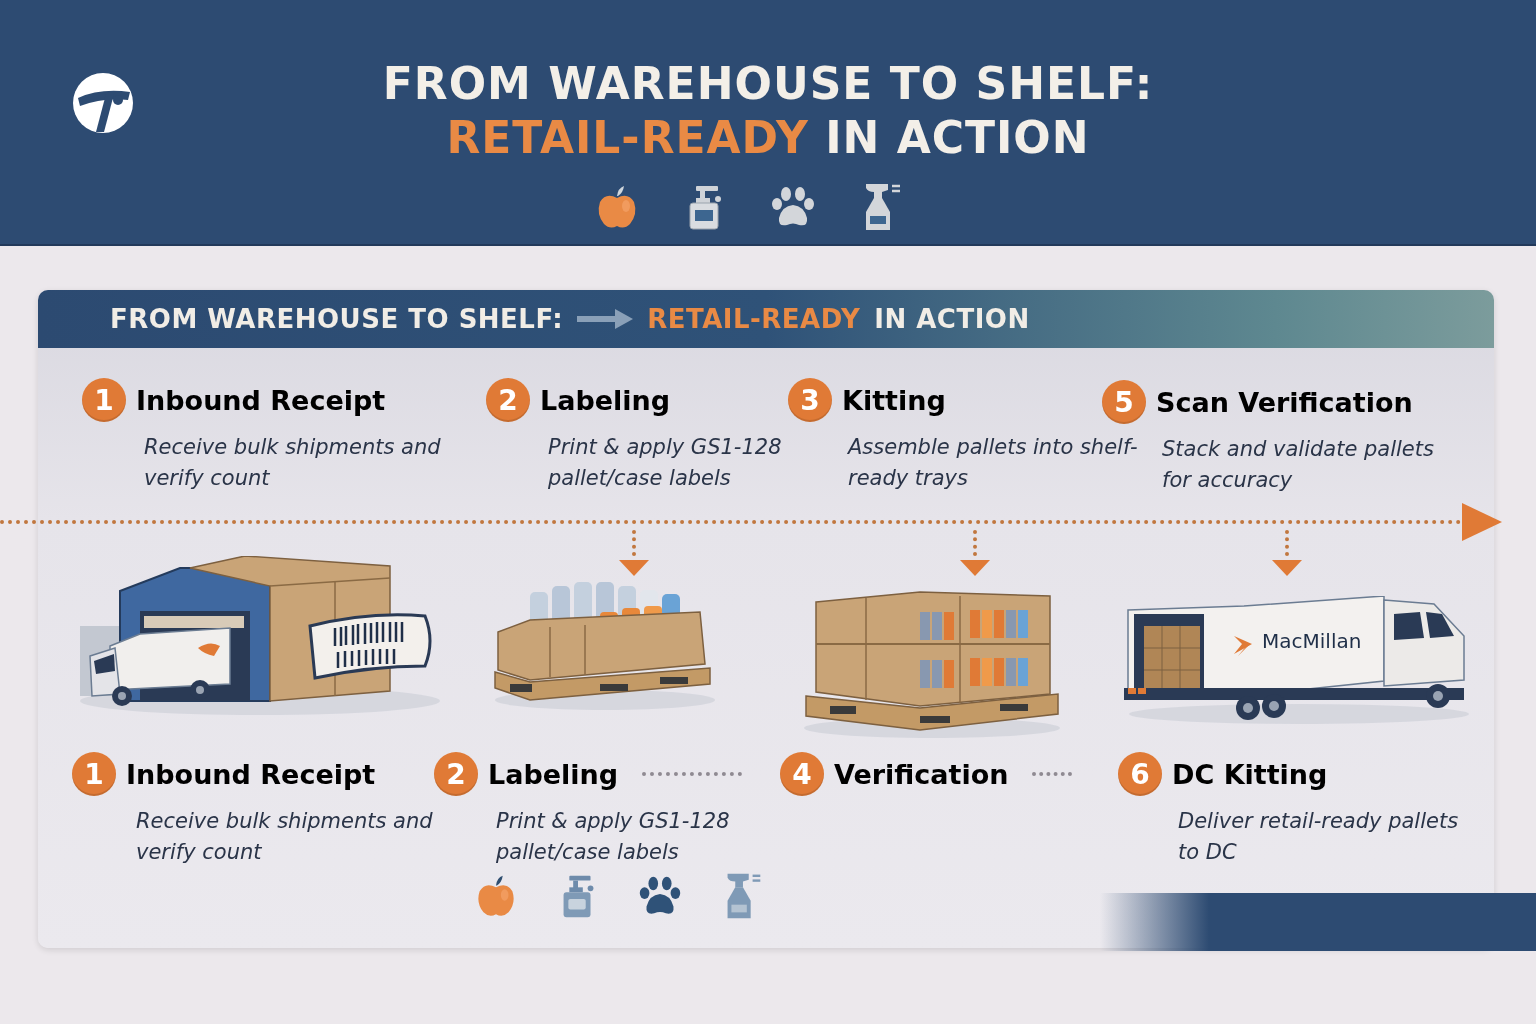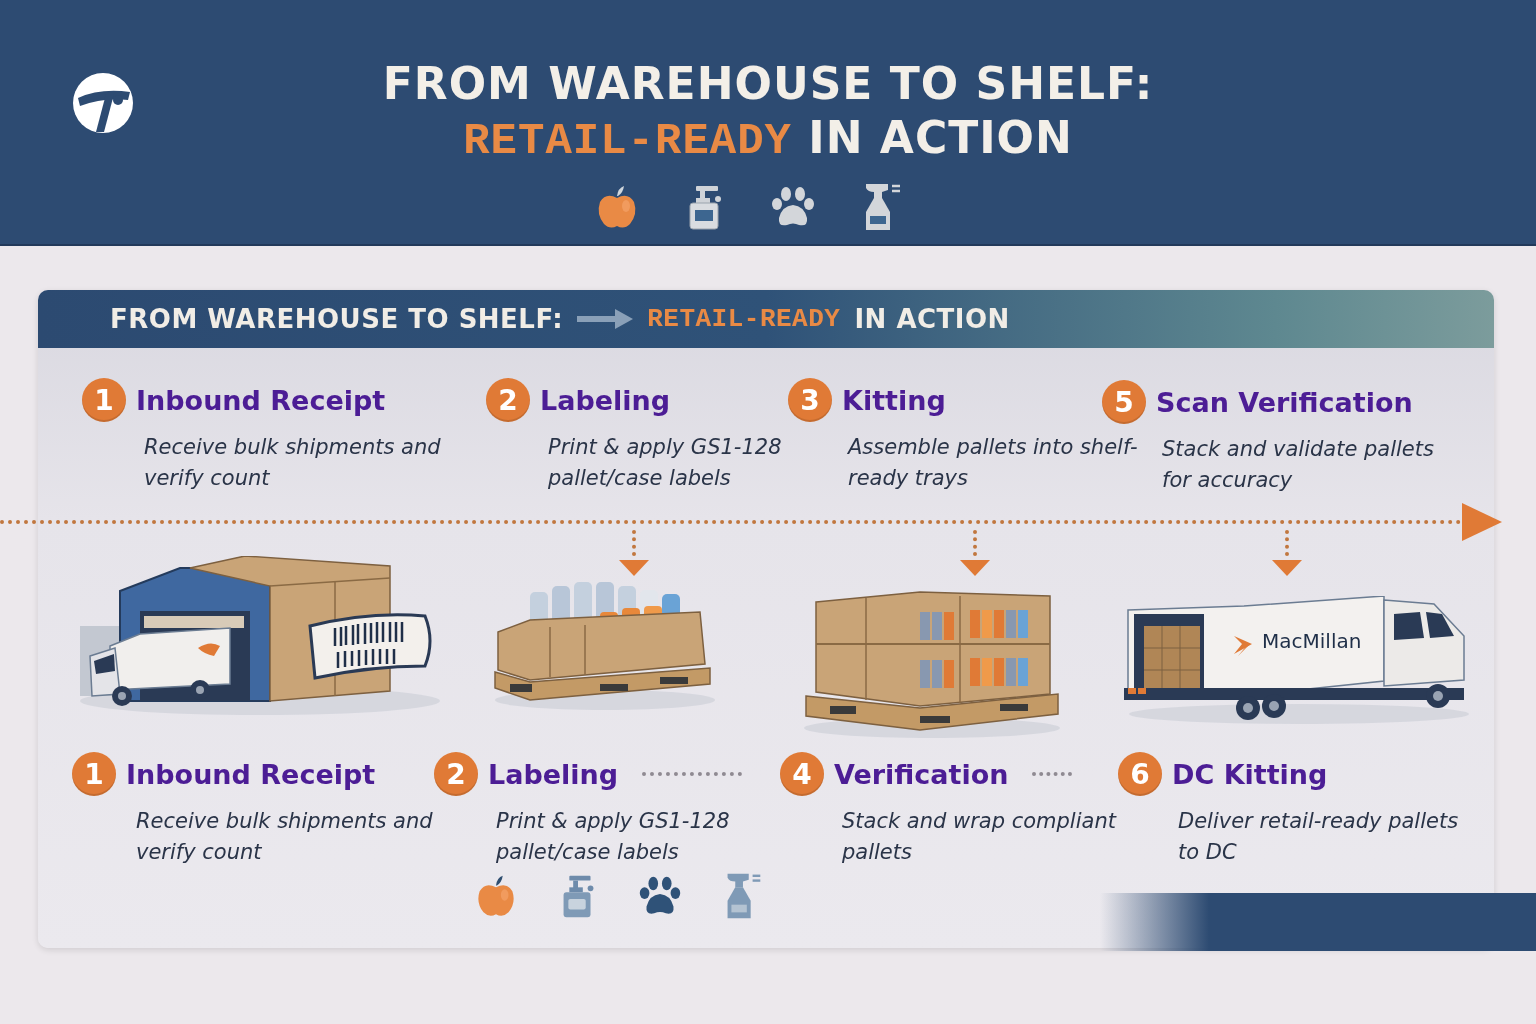--- a/index.html
+++ b/index.html
@@ -18,21 +18,21 @@
   }
   .logo {
     position: absolute; left: 70px; top: 70px; width: 66px; height: 66px;
   }
   .banner-title {
     position: absolute; left: 0; width: 1536px; text-align: center;
     font-weight: bold; letter-spacing: 1px;
   }
   .banner-title.l1 { top: 58px; font-size: 44px; color: #f3efe8; padding-left: 0px; }
   .banner-title.l2 { top: 112px; font-size: 44px; color: #f3efe8; }
-  .orange { color: #e98a45; font-family: Liberation Mono, monospace; }
+  .orange { color: #e98a45; }
   .banner-icons {
     position: absolute; top: 180px; left: 590px; display: flex; gap: 34px; align-items: center;
   }
   .banner-icons .ic { width: 54px; height: 54px; }
 
   
   .panel {
     position: absolute; left: 38px; top: 290px; width: 1456px; height: 658px;
     background: linear-gradient(180deg, #d9d8e0 0%, #e6e4ea 35%, #ebe9ee 100%);
     border-radius: 10px;
@@ -53,21 +53,21 @@
     position: absolute; width: 320px;
   }
   .step .head { display: flex; align-items: center; gap: 10px; }
   .badge {
     width: 44px; height: 44px; border-radius: 50%;
     background: #e07a36; color: #fff; font-weight: bold; font-size: 28px;
     display: flex; align-items: center; justify-content: center;
     box-shadow: inset 0 -2px 0 rgba(0,0,0,0.12);
     flex-shrink: 0;
   }
-  .step .title { font-size: 27px; font-weight: bold; color: #4c1d95; white-space: nowrap; }
+  .step .title { font-size: 27px; font-weight: bold; color: #000000; white-space: nowrap; }
   .step .desc {
     margin-left: 54px; margin-top: 10px; font-size: 21px; line-height: 31px; color: #2a3448; width: 300px; font-style: italic;
   }
   .dots-inline {
     display: inline-block; border-bottom: 4px dotted #8f8a92; height: 2px; margin-left: 14px; vertical-align: middle;
   }
 
   
   .timeline {
     position: absolute; left: 0px; top: 520px; width: 1470px; height: 0;
@@ -336,21 +336,20 @@
       <span class="dots-inline" style="width:100px;"></span>
     </div>
   <div class="desc" style="margin-left:62px;">Print &amp; apply GS1-128 pallet/case labels</div>
 </div>
 <div class="step" style="left:780px; top:752px; width:340px;">
   <div class="head">
       <div class="badge">4</div>
       <div class="title">Verification</div>
       <span class="dots-inline" style="width:40px;"></span>
     </div>
-  <div class="desc" style="margin-left:62px;">Stack and wrap compliant pallets</div>
 </div>
 <div class="step" style="left:1118px; top:752px;">
   <div class="head">
       <div class="badge">6</div>
       <div class="title">DC Kitting</div>
     </div>
   <div class="desc" style="margin-left:60px;">Deliver retail-ready pallets to DC</div>
 </div>
 
 <div class="bottom-icons">

